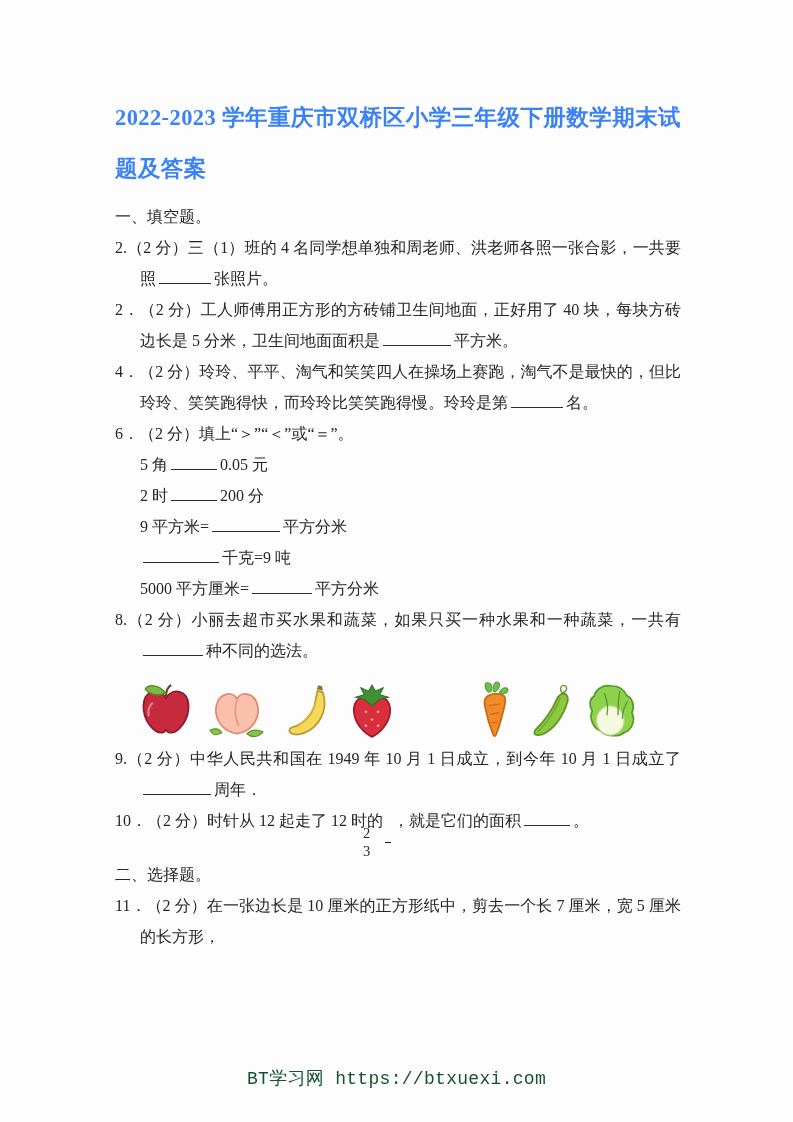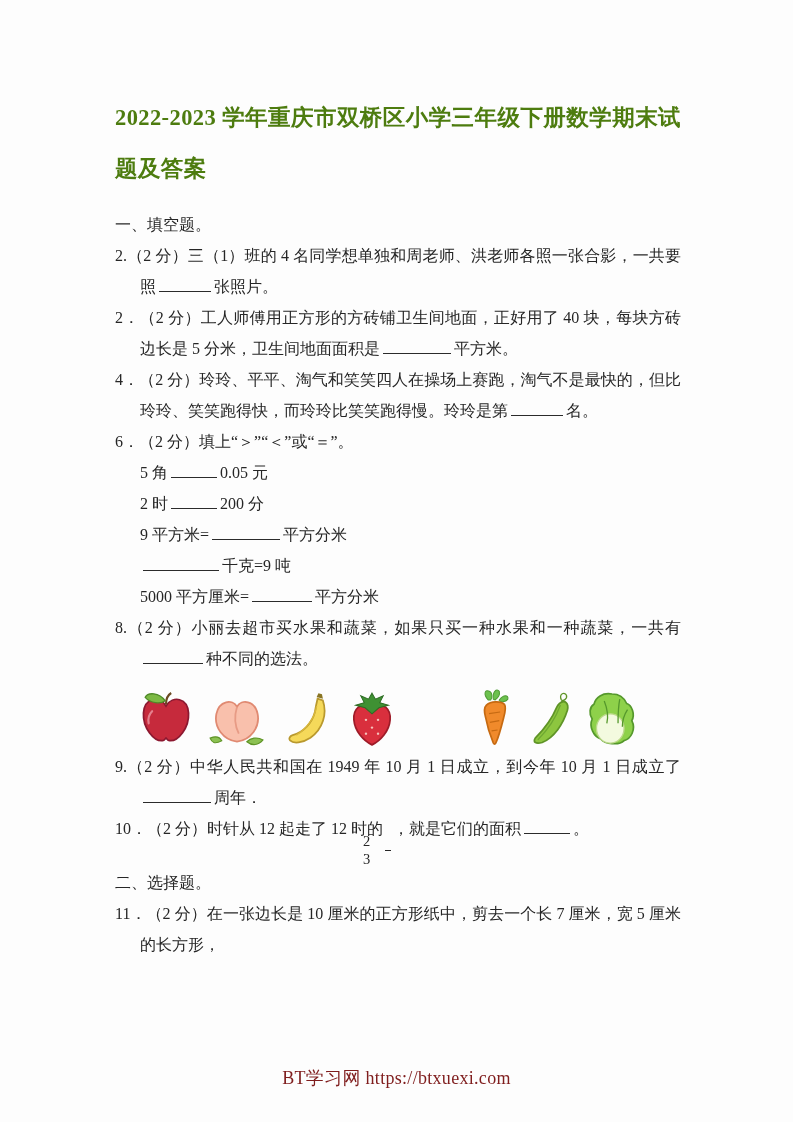--- a/index.html
+++ b/index.html
@@ -10,25 +10,25 @@
     font-family:"Liberation Serif","DejaVu Serif",serif;
     color:#262626;
     overflow:hidden;
   }
   .page { position:absolute; inset:0; background:#fdfdfd; }
   .content { position:absolute; left:115px; top:92px; width:566px; }
   .doc-title {
     font-size:22.5px;
     font-weight:bold;
     line-height:51px;
-    color:#4d7c0f;
+    color:#3b82f6;
     text-align:justify;
     letter-spacing:0.4px;
   }
-  .body-text { margin-top:15px; font-size:16px; line-height:31px; text-align:justify; }
+  .body-text { margin-top:7px; font-size:16px; line-height:31px; text-align:justify; }
   .body-text p { text-align:justify; }
   p.section { font-size:16px; }
   p.q { padding-left:25px; text-indent:-25px; }
   p.sub { padding-left:25px; text-indent:0; }
   .blank {
     display:inline-block;
     border-bottom:1.2px solid #2b2b2b;
     height:15px;
     vertical-align:baseline;
     margin:0 3px;
@@ -53,23 +53,23 @@
     height:70px;
     margin:4px 0 3px 25px;
   }
   .fruit-row svg { display:block; }
   .group-gap { width:46px; }
   .site-footer {
     position:absolute;
     left:0; right:0;
     top:1066px;
     text-align:center;
-    font-family:Liberation Serif, serif;
+    font-family:Liberation Mono, monospace;
     font-size:18px;
-    color:#7f1d1d;
+    color:#14532d;
     letter-spacing:0.3px;
   }
 </style>
 </head>
 <body>
 
 <div class="page">
   <div class="content">
 
     <h1 class="doc-title">2022-2023 学年重庆市双桥区小学三年级下册数学期末试题及答案</h1>

